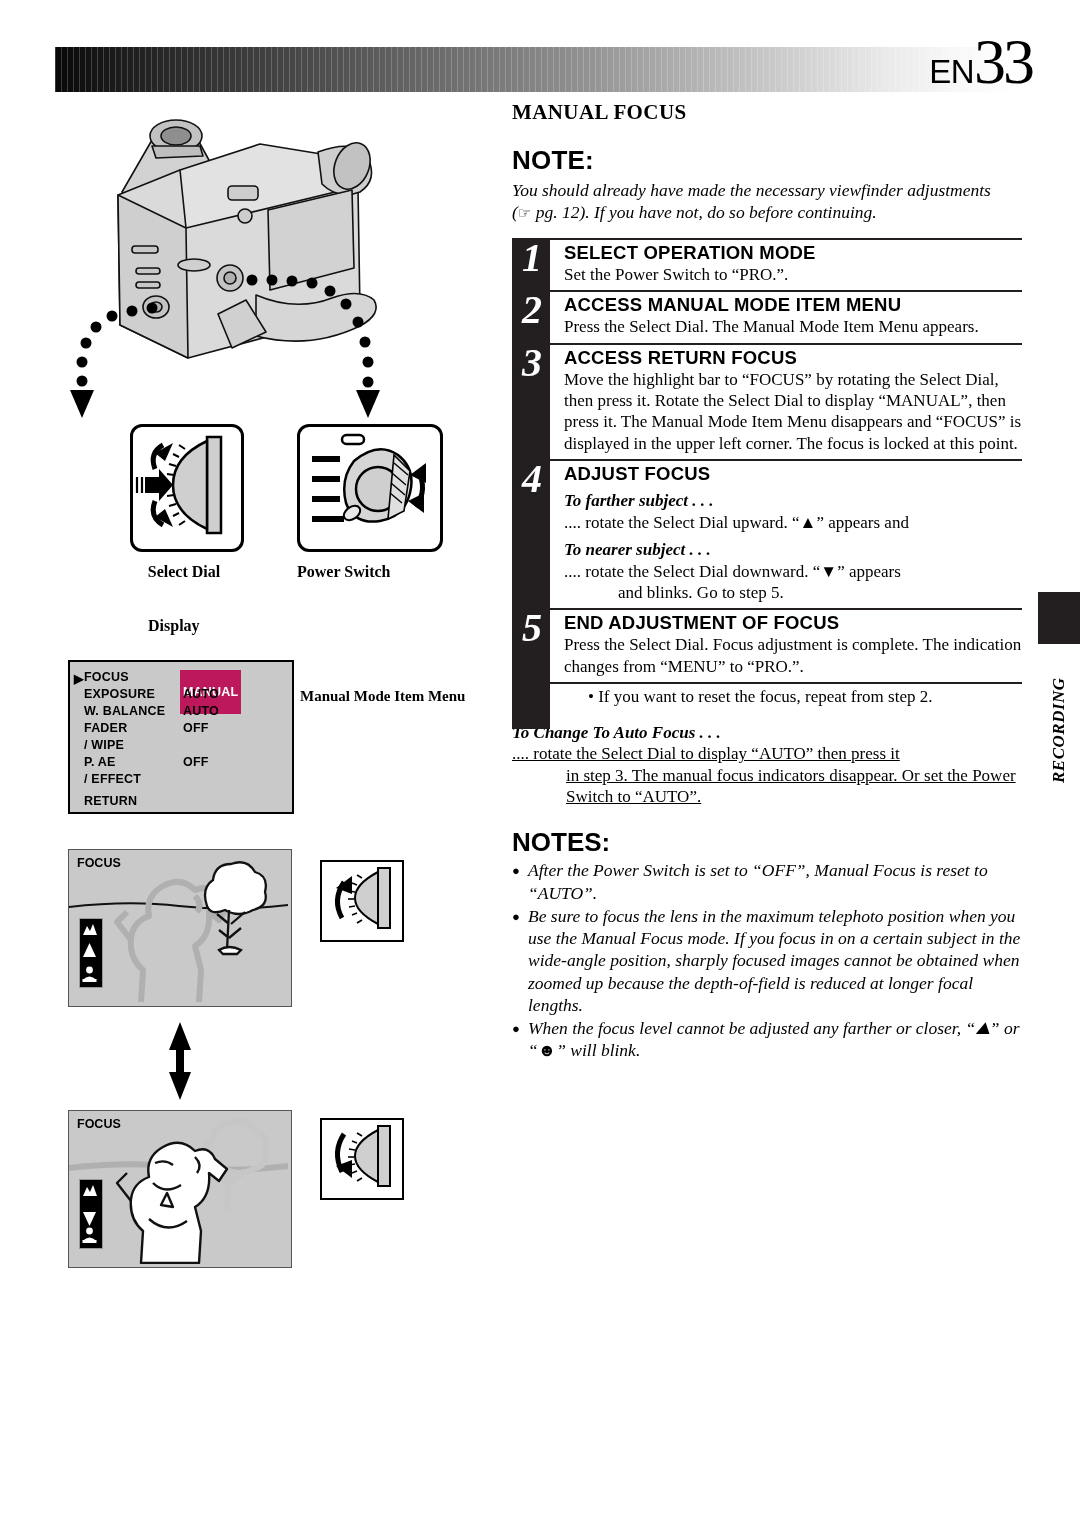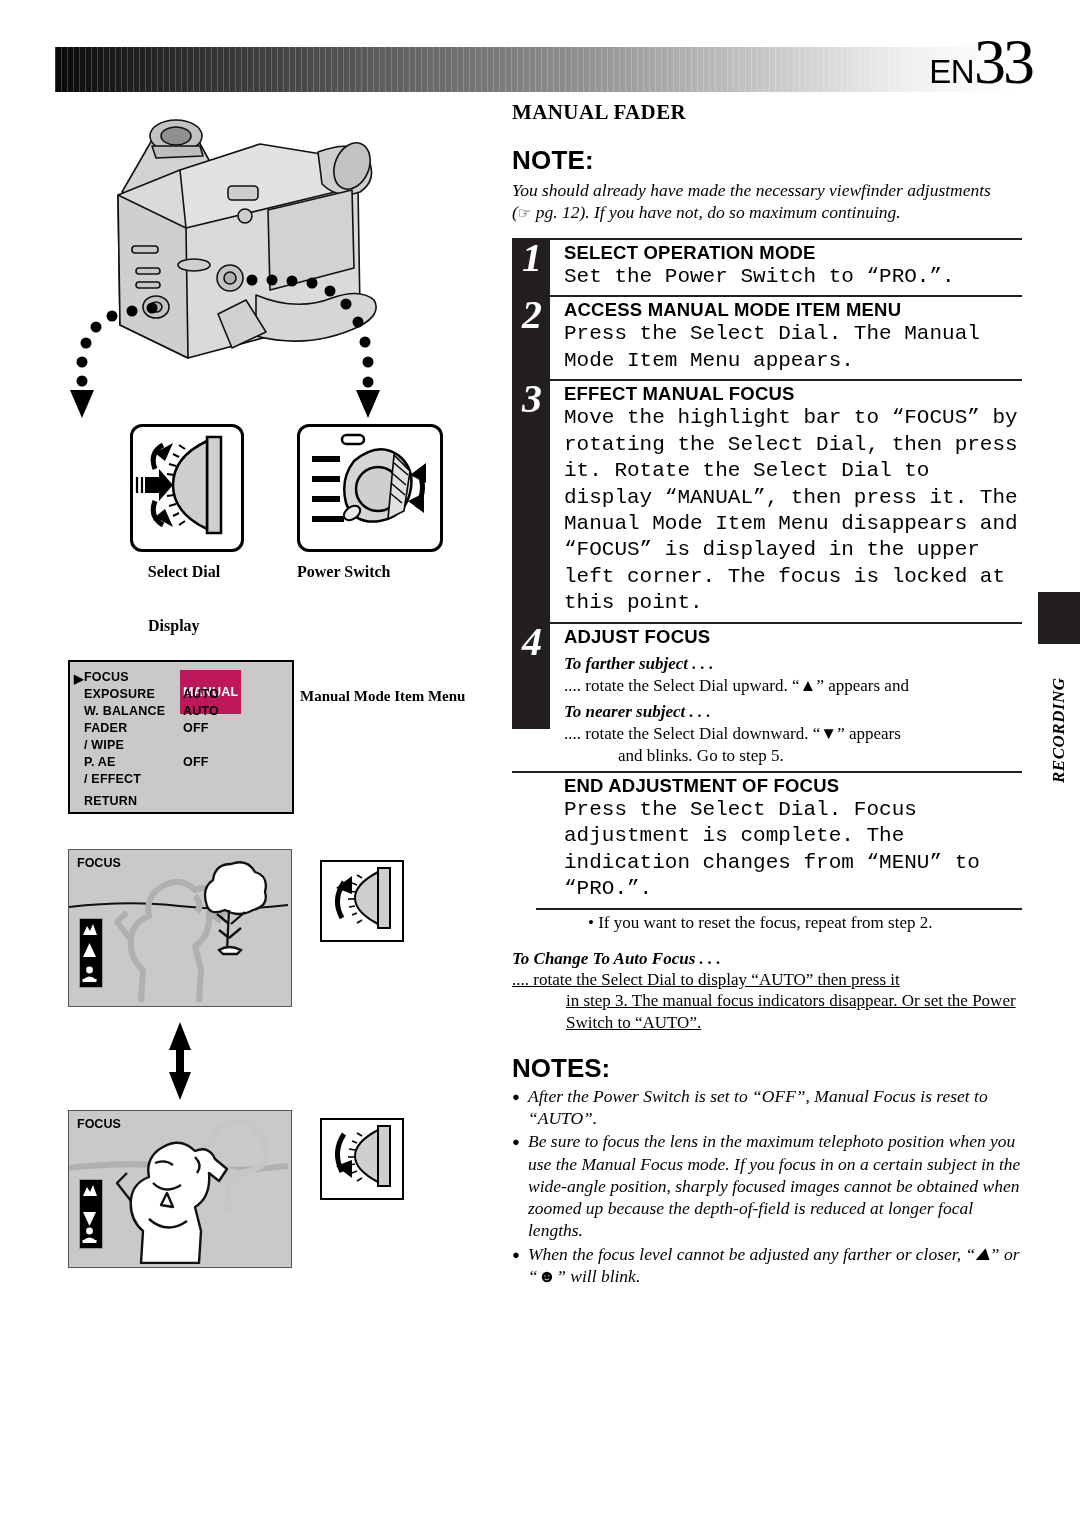--- a/index.html
+++ b/index.html
@@ -83,21 +83,21 @@
   #steps{position:relative;margin-top:14px;}
   #steps-bar{position:absolute;left:0;top:0;width:38px;background:#231f20;}
   .step{position:relative;padding-left:52px;border-top:2.5px solid #231f20;
     padding-top:2px;padding-bottom:5px;min-height:34px;}
   .step:first-child{border-top:2.5px solid #231f20;}
   .stepnum{position:absolute;left:2px;top:-2px;width:36px;text-align:center;
     color:#fff;font-size:40px;font-weight:bold;font-style:italic;line-height:1;
     font-family:"Liberation Serif",serif;}
   .step h3{margin:0;font-size:18.5px;font-weight:bold;letter-spacing:.2px;
     font-family:"Liberation Sans",sans-serif;}
-  .step p{margin:0;font-size:21px;line-height:1.26;font-family:Liberation Mono, monospace;}
+  .step p{margin:0;font-size:17px;line-height:1.26;font-family:Liberation Serif, serif;}
   .sub{font-weight:bold;font-style:italic;font-size:17px;margin-top:6px;
     font-family:"Liberation Serif",serif;}
   .dots{margin-top:1px;font-size:17px;line-height:1.26;padding-left:12px;
     text-indent:-12px;font-family:"Liberation Serif",serif;}
   .dots .ind{display:block;padding-left:42px;text-indent:0;}
   .bullet-line{border-top:2.5px solid #231f20;padding-left:52px;padding-top:3px;
     font-size:17px;font-family:"Liberation Serif",serif;margin-left:24px;}
 
   #auto-head{margin-top:16px;font-size:17px;font-weight:bold;font-style:italic;
     font-family:"Liberation Serif",serif;}
@@ -369,45 +369,45 @@
         <line x1="35" y1="51" x2="30" y2="53"></line>
       <line x1="40" y1="58" x2="35" y2="61"></line>
     </g>
     <path d="M22 14 Q10 32 20 52" stroke="#000" stroke-width="5" fill="none"></path>
     <path d="M14 46 L30 58 L30 40 Z" fill="#000"></path>
   </svg>
 </div>
 
 <div id="right-col">
 
-  <div id="sec-title">MANUAL FADER</div>
+  <div id="sec-title">MANUAL FOCUS</div>
 
   <div id="note-head">NOTE:</div>
   <div id="note-body">
-    <span>You should already have made the necessary viewfinder adjustments (</span><span class="hand">☞</span>&nbsp;<span>pg. 12</span><span>). If you have not, do so maximum continuing.</span>
+    <span>You should already have made the necessary viewfinder adjustments (</span><span class="hand">☞</span>&nbsp;<span>pg. 12</span><span>). If you have not, do so before continuing.</span>
   </div>
 
   <div id="steps">
     <div id="steps-bar" style="height: 491px;"></div>
 
     <div class="step">
       <div class="stepnum">1</div>
       <h3>SELECT OPERATION MODE</h3>
       <p>Set the Power Switch to “PRO.”.</p>
     </div>
 
     <div class="step">
       <div class="stepnum">2</div>
       <h3>ACCESS MANUAL MODE ITEM MENU</h3>
       <p>Press the Select Dial. The Manual Mode Item Menu appears.</p>
     </div>
 
     <div class="step">
       <div class="stepnum">3</div>
-      <h3>EFFECT MANUAL FOCUS</h3>
+      <h3>ACCESS RETURN FOCUS</h3>
       <p>Move the highlight bar to “FOCUS” by rotating the Select Dial, then press it. Rotate the Select Dial to display “MANUAL”, then press it. The Manual Mode Item Menu disappears and “FOCUS” is displayed in the upper left corner. The focus is locked at this point.</p>
     </div>
 
     <div class="step">
       <div class="stepnum">4</div>
       <h3>ADJUST FOCUS</h3>
       <div class="sub">To farther subject . . .</div>
       <div class="dots">
         <span>.... rotate the Select Dial upward. “▲” appears and</span>
       </div>

